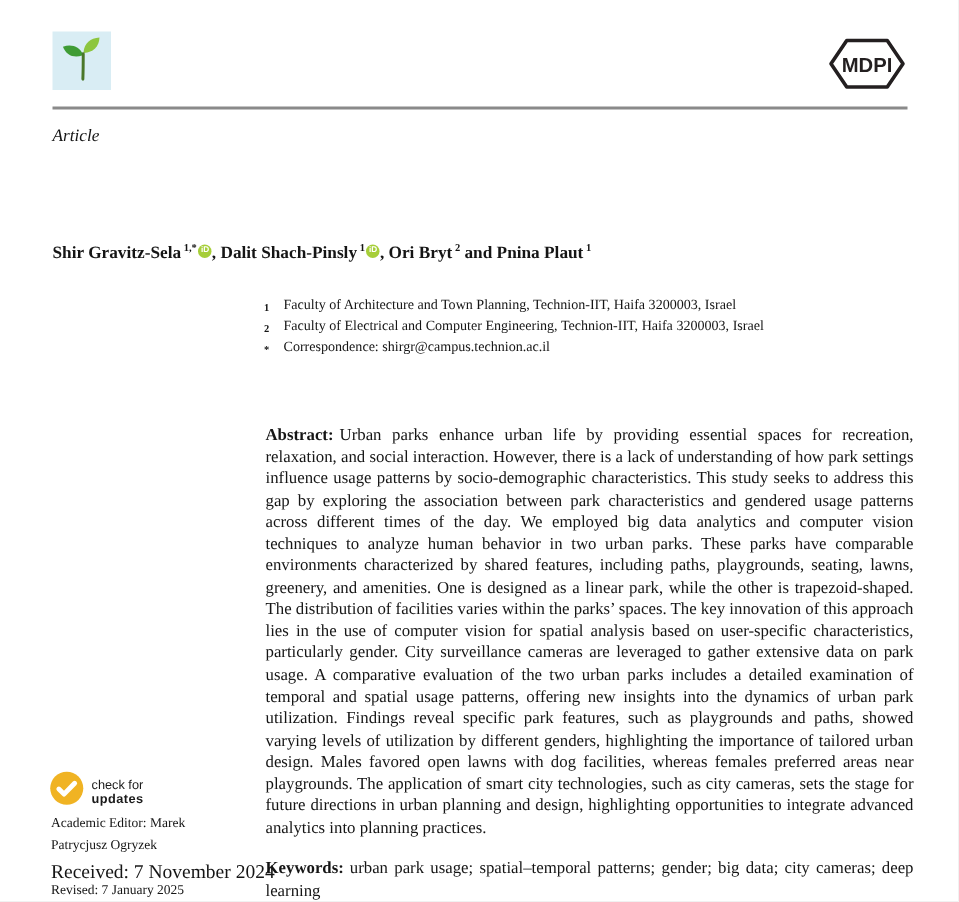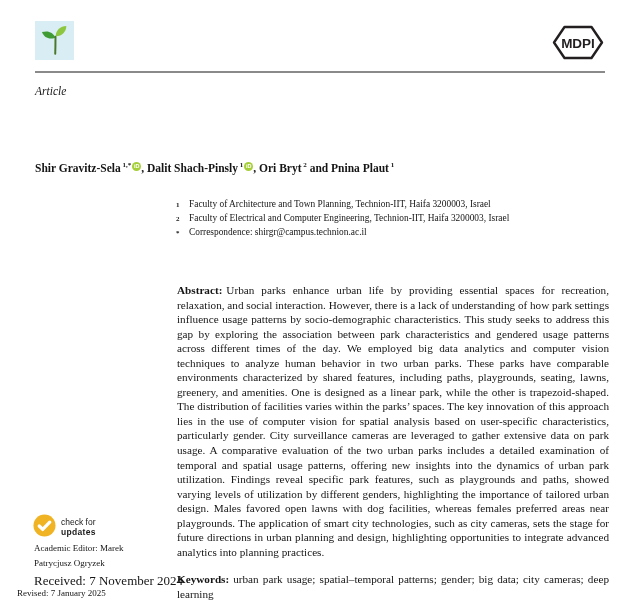--- a/index.html
+++ b/index.html
@@ -91,21 +91,21 @@
   .badge-text {
     font-family: "Liberation Sans", sans-serif;
     font-size: 8.5px; line-height: 9.5px; color: #1a1a1a;
   }
   .badge-text .bold { font-weight: bold; letter-spacing: 0.3px; }
   .sb-editor {
     position: absolute; left: 34px; top: 541px; width: 104px;
     font-size: 9px; line-height: 15px;
   }
   .sb-received { position: absolute; left: 34px; top: 573px; font-size: 13px; }
-  .sb-revised  { position: absolute; left: 17px; top: 588px; font-size: 9px; }
+  .sb-revised  { position: absolute; left: 34px; top: 588px; font-size: 9px; }
 </style>
 </head>
 <body>
 
 <div class="page">
 
   <div class="logo-box">
     <span>
       <svg width="30" height="32" viewBox="0 0 24 26">
         <path d="M12.6 10.2 C 13.0 5.6, 16.2 2.6, 21.2 2.4 C 21.0 7.4, 17.8 10.4, 12.8 10.8 Z" fill="#8dc63f"></path>

